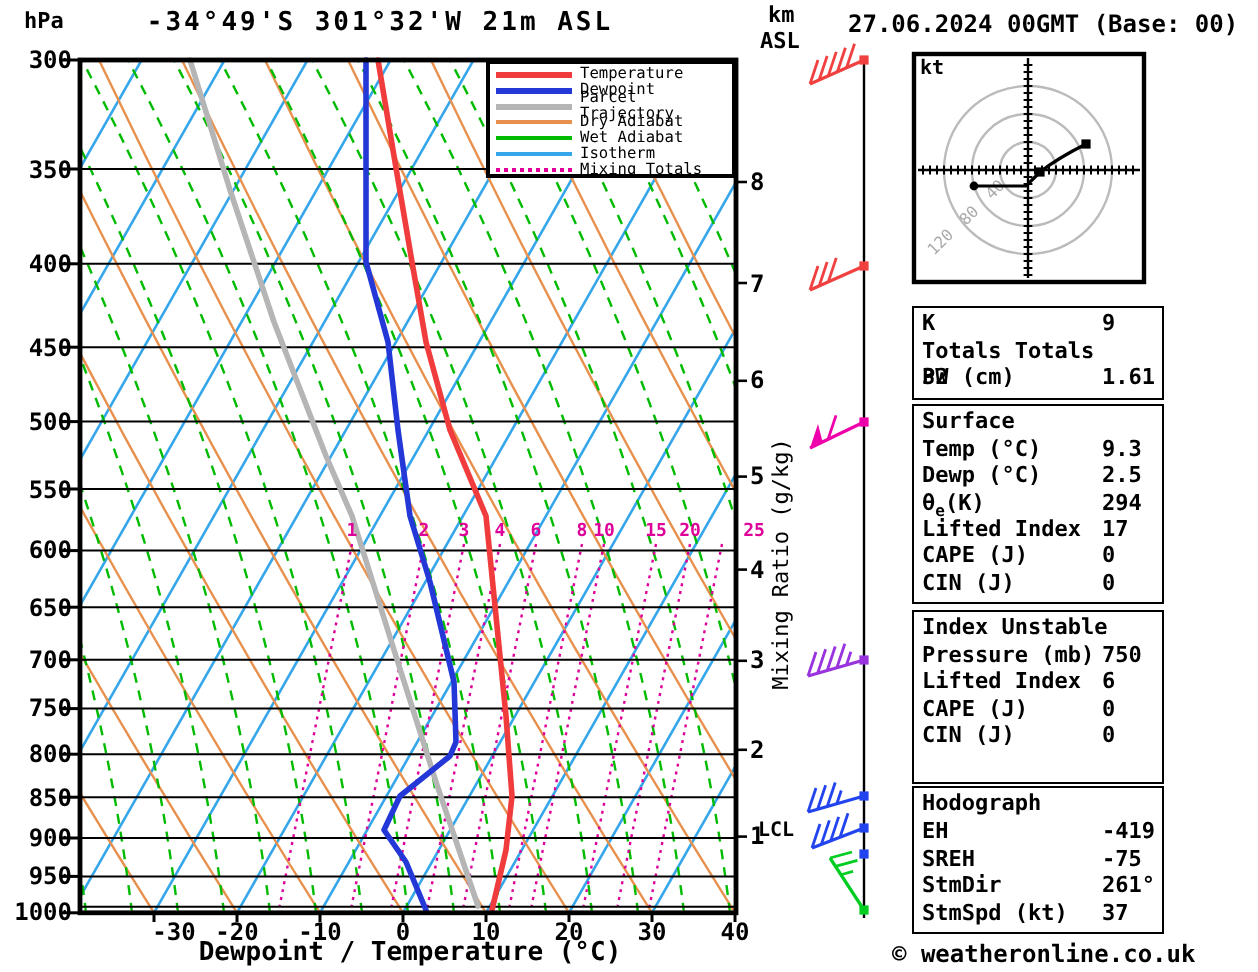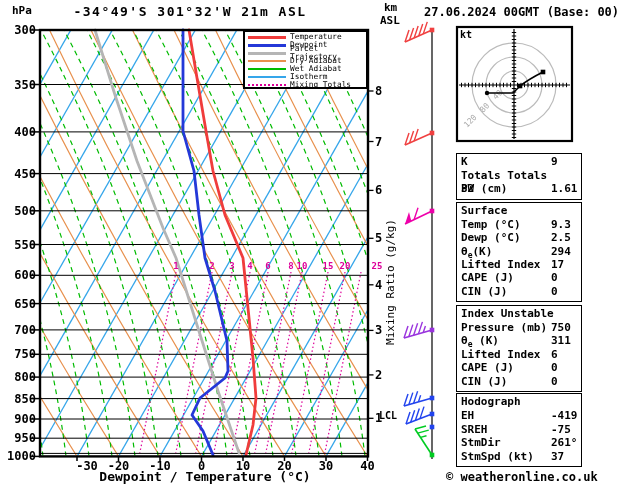--- a/index.html
+++ b/index.html
@@ -427,24 +427,20 @@
           <div class="pval">0</div>
         </div>
       </div>
       <div class="panel" style="top: 305px; height: 87px;">
         <div class="phead">Index Unstable</div>
         <div class="prow" style="height: 13.4px;">
           <div class="plbl">Pressure (mb)</div>
           <div class="pval">750</div>
         </div>
         <div class="prow" style="height: 13.4px;">
-          <div class="plbl"><span>θ</span><sub>e</sub><span> (K)</span></div>
-          <div class="pval">311</div>
-        </div>
-        <div class="prow" style="height: 13.4px;">
           <div class="plbl">Lifted Index</div>
           <div class="pval">6</div>
         </div>
         <div class="prow" style="height: 13.4px;">
           <div class="plbl">CAPE (J)</div>
           <div class="pval">0</div>
         </div>
         <div class="prow" style="height: 13.4px;">
           <div class="plbl">CIN (J)</div>
           <div class="pval">0</div>

